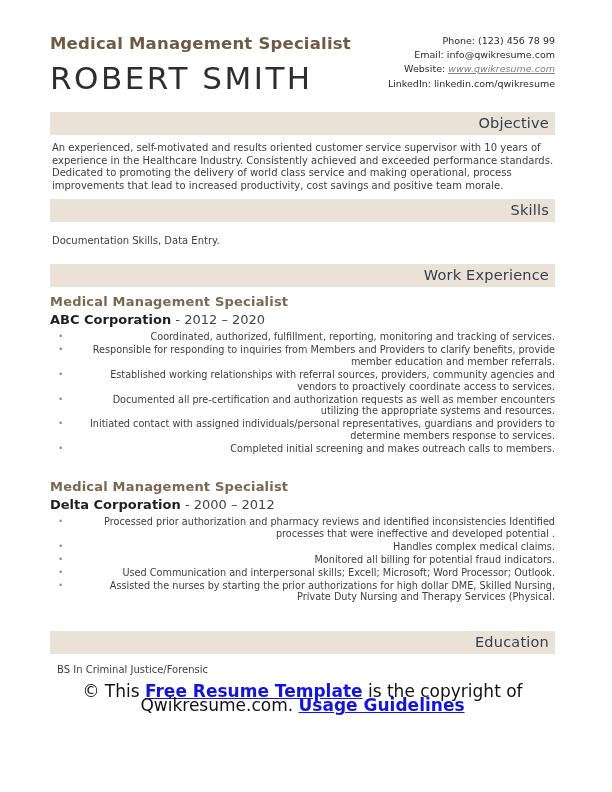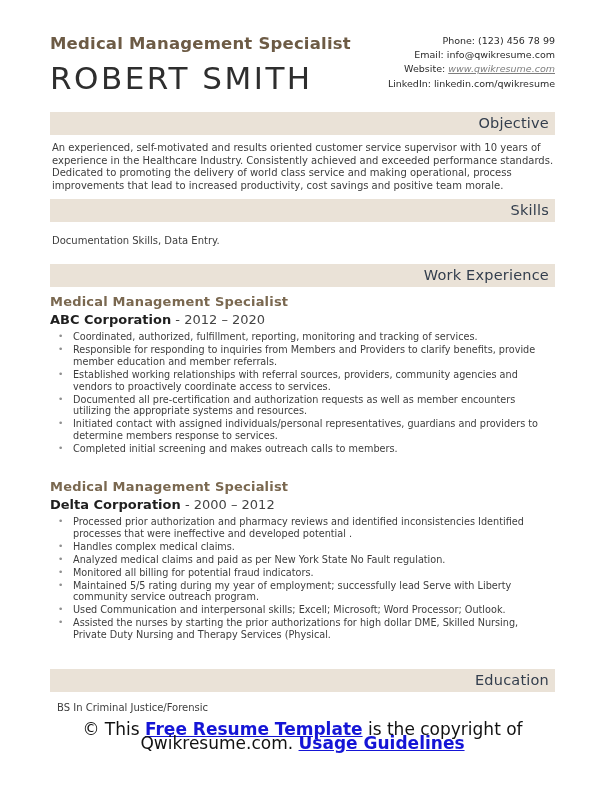--- a/index.html
+++ b/index.html
@@ -59,21 +59,21 @@
   .edu-text{margin-top:10px;padding-left:7px;}
   
   .job{margin-top:7px;}
   .job + .job{margin-top:24px;}
   .job-heading{
     font-size:13px;font-weight:bold;color:var(--job-brown);letter-spacing:0.2px;
   }
   .company-line{font-size:13px;margin-top:3px;color:#444444;}
   .company{font-weight:bold;color:#1f1f1f;}
   ul.bullets{
-    list-style:none;margin:4px 0 0 0;padding:0;
+    list-style:none;margin:4px 0 0 0;padding:0;text-align:right;
   }
   ul.bullets li{
     position:relative;
     padding-left:17px;margin-left:6px;
     font-size:9.7px;line-height:11.9px;
     margin-bottom:1px;
     color:var(--body-text);
   }
   ul.bullets li::before{
     content:"\2022";
@@ -127,23 +127,21 @@
       <li>Completed initial screening and makes outreach calls to members.</li>
     </ul>
   </div>
 
   <div class="job">
     <div class="job-heading">Medical Management Specialist</div>
     <div class="company-line"><span class="company">Delta Corporation</span> <span>- 2000 – 2012</span></div>
     <ul class="bullets">
       <li>Processed prior authorization and pharmacy reviews and identified inconsistencies Identified processes that were ineffective and developed potential .</li>
       <li>Handles complex medical claims.</li>
-      <li>Analyzed medical claims and paid as per New York State No Fault regulation.</li>
       <li>Monitored all billing for potential fraud indicators.</li>
-      <li>Maintained 5/5 rating during my year of employment; successfully lead Serve with Liberty community service outreach program.</li>
       <li>Used Communication and interpersonal skills; Excell; Microsoft; Word Processor; Outlook.</li>
       <li>Assisted the nurses by starting the prior authorizations for high dollar DME, Skilled Nursing, Private Duty Nursing and Therapy Services (Physical.</li>
     </ul>
   </div>
 
   <div class="section-bar bar-education">Education</div>
   <div class="section-text edu-text">BS In Criminal Justice/Forensic</div>
 
   <div class="footer">
     <span>© This </span><a href="#">Free Resume Template</a><span> is the copyright of Qwikresume.com. </span><a href="#">Usage Guidelines</a>

